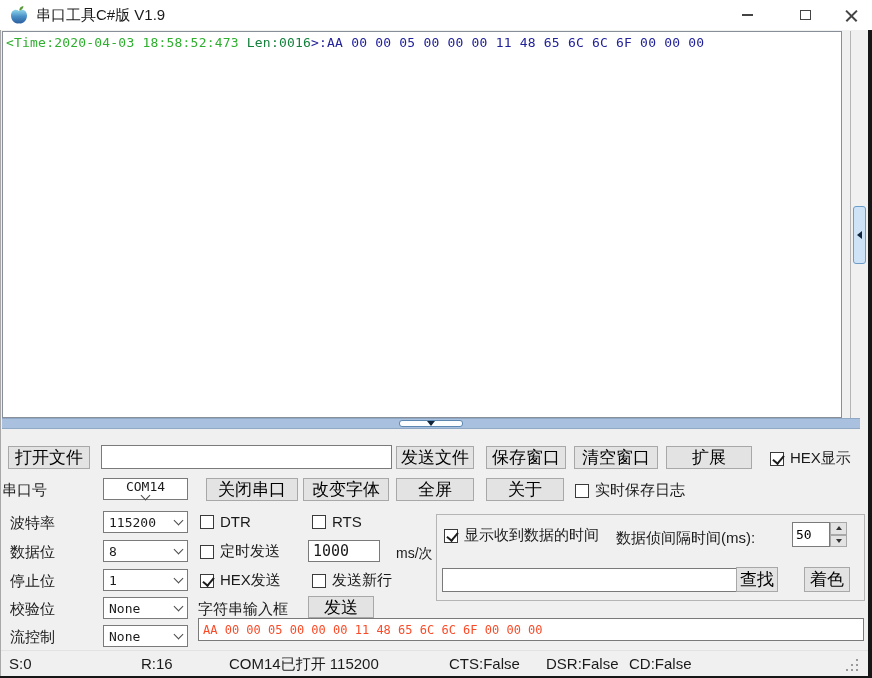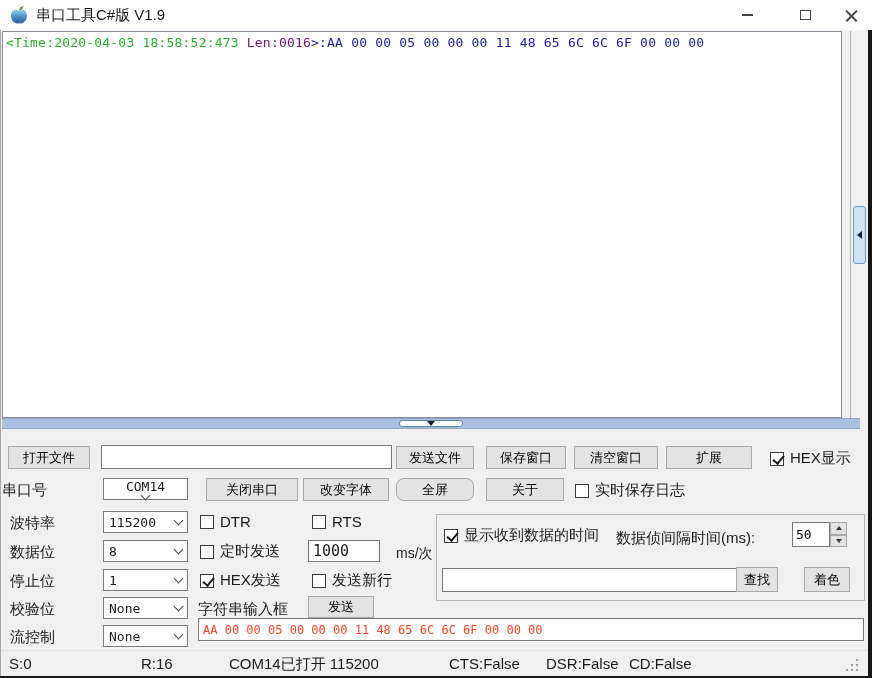--- a/index.html
+++ b/index.html
@@ -18,37 +18,37 @@
   .glyph-close { position:relative; width:13px; height:13px; display:block; }
   .glyph-close::before,.glyph-close::after { content:""; position:absolute; left:-1px; top:6px; width:15px; height:1.6px; background:#444; }
   .glyph-close::before { transform:rotate(45deg); } .glyph-close::after { transform:rotate(-45deg); }
 
   .terminal {
     position:absolute; left:2px; top:31px; width:840px; height:387px;
     background:#ffffff; border:1px solid #898f98; padding:3px 3px;
     font-family:"DejaVu Sans Mono", monospace; font-size:13px; letter-spacing:0.2px;
     white-space:pre-wrap; overflow:hidden; cursor:text;
   }
-  .t-time { color:#2fae2f; } .t-len { color:#701a75; } .t-data { color:#22229a; }
+  .t-time { color:#2fae2f; } .t-len { color:#15803d; } .t-data { color:#22229a; }
 
   .side-strip { position:absolute; left:850px; top:31px; width:18px; height:387px; border-left:1px solid #b4b4b4; }
   .collapse-handle {
     position:absolute; left:853px; top:206px; width:13px; height:58px;
     background:#cfe3f7; border:1px solid #6d9cc8; border-radius:3px;
     display:flex; align-items:center; justify-content:center;
   }
   .tri-left { width:0; height:0; border-top:4px solid transparent; border-bottom:4px solid transparent; border-right:5px solid #10253c; }
 
   .splitter { position:absolute; left:2px; top:418px; width:858px; height:11px; background:#a9c1de; border-top:1px solid #8fa8c6; border-bottom:1px solid #8fa8c6; }
   .split-handle { position:absolute; left:50%; margin-left:-32px; top:1px; width:64px; height:7px; background:#fbfdff; border:1px solid #5c87b0; border-radius:3px; display:flex; align-items:center; justify-content:center; }
   .tri-down { width:0; height:0; border-left:4px solid transparent; border-right:4px solid transparent; border-top:5px solid #10253c; }
 
   .btn {
     position:absolute; height:23px; background:#e3e3e3; border:1px solid #a8a8a8;
-    display:flex; align-items:center; justify-content:center; font-size:13px; cursor:default;
+    display:flex; align-items:center; justify-content:center; font-size:17px; cursor:default;
   }
   .txt {
     position:absolute; background:#fff; border:1px solid #7a7a7a; font-family:"DejaVu Sans Mono", monospace;
     font-size:15px; padding:0 4px; outline:none; color:#1a1a1a;
   }
   .lbl { position:absolute; font-size:15px; white-space:nowrap; }
   .combo {
     position:absolute; width:85px; height:22px; background:#fff; border:1px solid #7a7a7a;
     display:flex; align-items:center; justify-content:space-between; padding:0 5px;
     font-family:"DejaVu Sans Mono", monospace; font-size:13px;
@@ -125,21 +125,21 @@
     <span>HEX显示</span>
   </label>
 
   <span class="lbl" style="left:2px;top:481px;">串口号</span>
   <div class="combo" style="left:103px;top:478px;flex-direction:column;">
     <span>COM14</span>
     <i class="chev"></i>
   </div>
   <button class="btn" style="left:206px;top:478px;width:92px;">关闭串口</button>
   <button class="btn" style="left:303px;top:478px;width:86px;">改变字体</button>
-  <button class="btn" style="left:396px;top:478px;width:78px;border-radius:8px;">全屏</button>
+  <button class="btn" style="left:396px;top:478px;width:78px;">全屏</button>
   <button class="btn" style="left:486px;top:478px;width:78px;">关于</button>
   <label class="cb" style="left:575px;top:481px;">
     <span class="box"></span>
     <span>实时保存日志</span>
   </label>
 
   <span class="lbl" style="left:10px;top:514px;">波特率</span>
   <div class="combo" style="left:103px;top:511px;">
     <span>115200</span>
       <i class="chev"></i>

